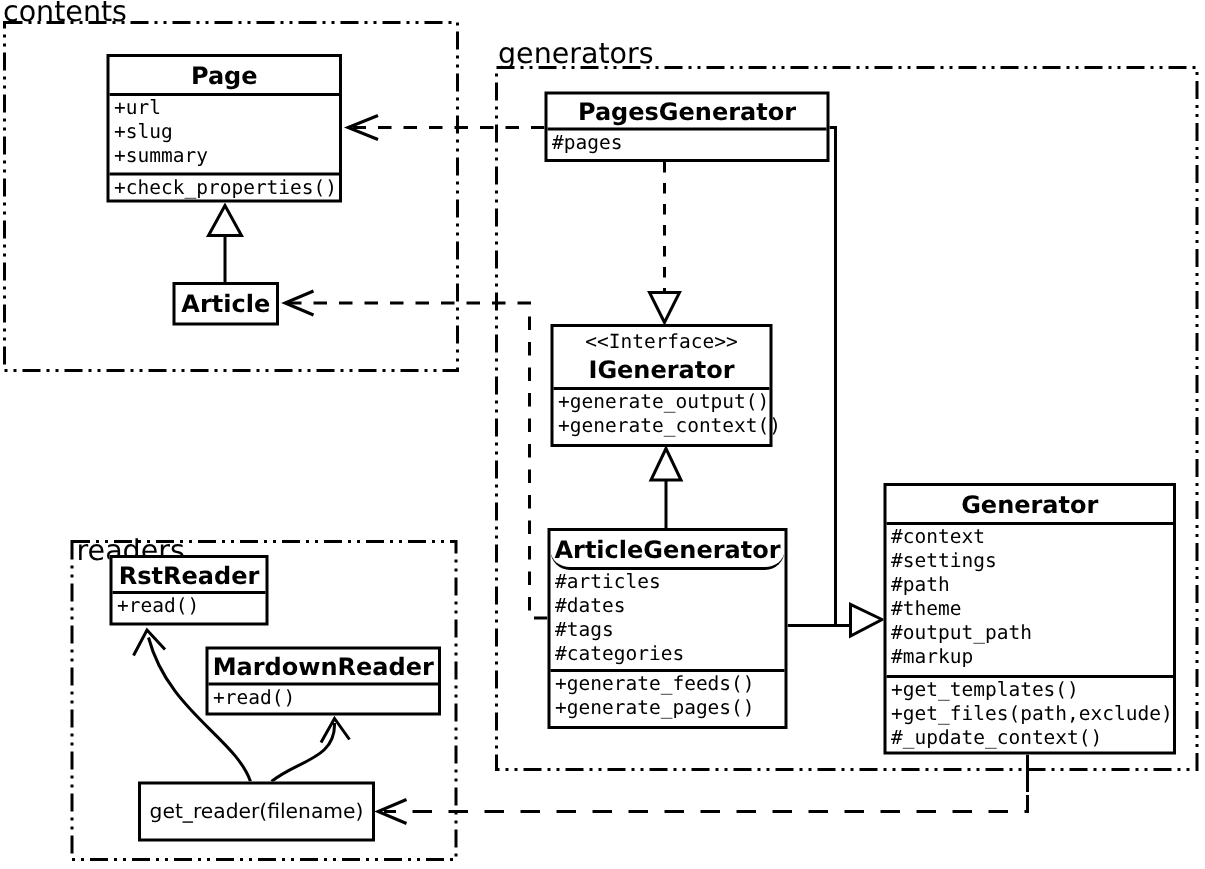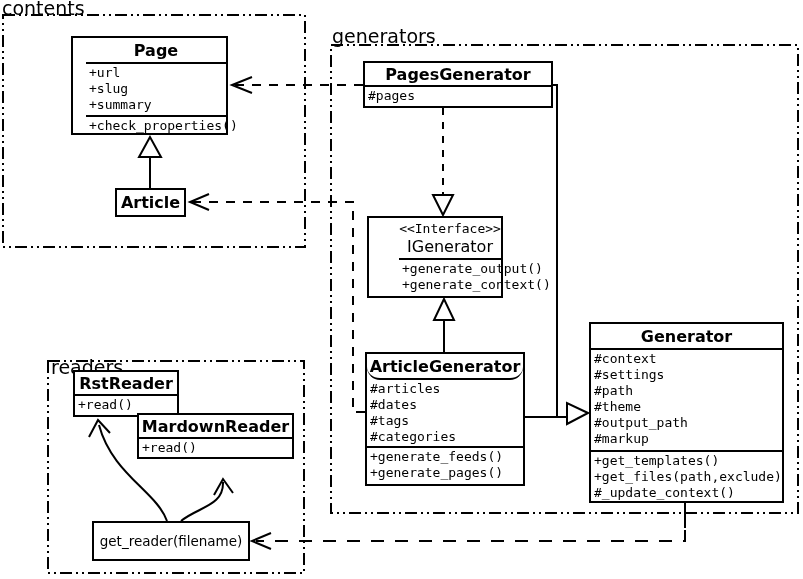--- a/index.html
+++ b/index.html
@@ -7,21 +7,21 @@
           font-family:"DejaVu Sans","Liberation Sans",sans-serif;color:#000;overflow:hidden;}
   #wires{position:absolute;left:0;top:0;width:803px;height:579px;}
   .pkg-label{position:absolute;font-size:19px;line-height:15px;color:#000;white-space:nowrap;}
   .uml-class{position:absolute;border:2px solid #000;background:#fff;box-sizing:border-box;}
   .uml-title{display:flex;align-items:center;justify-content:center;font-weight:bold;
              font-size:16px;border-bottom:2px solid #000;box-sizing:border-box;white-space:nowrap;}
   .uml-title.no-div{border-bottom:none;height:100%;}
   .uml-header{display:flex;flex-direction:column;align-items:center;justify-content:center;
               border-bottom:2px solid #000;box-sizing:border-box;}
   .uml-stereotype{font-family:"DejaVu Sans Mono","Liberation Mono",monospace;font-size:13px;line-height:17px;}
-  .uml-header .uml-name{font-weight:normal;font-size:16px;line-height:20px;}
+  .uml-header .uml-name{font-weight:bold;font-size:16px;line-height:20px;}
   .uml-section{padding:1px 3px 2px 3px;box-sizing:border-box;}
   .uml-section + .uml-section{border-top:2px solid #000;}
   .uml-member{font-family:"DejaVu Sans Mono","Liberation Mono",monospace;
               font-size:13px;line-height:16px;white-space:nowrap;}
   .plain-box{position:absolute;border:2px solid #000;background:#fff;box-sizing:border-box;
              display:flex;align-items:center;justify-content:center;font-size:13.5px;white-space:nowrap;}
 </style>
 </head>
 <body>
 
@@ -78,21 +78,21 @@
     <g>
       <path d="M 181 521 C 198 507, 224 506, 223 482" fill="none" stroke="#000" stroke-width="2"></path>
       <polyline points="214,495 223,479 233,493" fill="none" stroke="#000" stroke-width="2"></polyline>
     </g>
   </svg>
 
   <div class="pkg-label" style="left:2px;top:1px;">contents</div>
   <div class="pkg-label" style="left:332px;top:29px;text-align:right;">generators</div>
   <div class="pkg-label" style="left:51px;top:360px;">readers</div>
 
-  <div class="uml-class" style="left:71px;top:36px;width:157px;height:99px;padding-left:13px;">
+  <div class="uml-class" style="left:71px;top:36px;width:157px;height:99px;">
     <div class="uml-title" style="height:26px;">Page</div>
     <div class="uml-section" style="height:51px;">
       <div class="uml-member">+url</div>
       <div class="uml-member">+slug</div>
       <div class="uml-member">+summary</div>
     </div>
     <div class="uml-section">
       <div class="uml-member">+check_properties()</div>
     </div>
   </div>
@@ -101,21 +101,21 @@
     <div class="uml-title no-div">Article</div>
   </div>
 
   <div class="uml-class" style="left:363px;top:61px;width:190px;height:47px;">
     <div class="uml-title" style="height:24px;">PagesGenerator</div>
     <div class="uml-section">
       <div class="uml-member">#pages</div>
     </div>
   </div>
 
-  <div class="uml-class" style="left:367px;top:216px;width:136px;height:82px;padding-left:30px;">
+  <div class="uml-class" style="left:367px;top:216px;width:148px;height:82px;">
     <div class="uml-header" style="height:42px;">
       <div class="uml-stereotype">&lt;&lt;Interface&gt;&gt;</div>
       <div class="uml-name">IGenerator</div>
     </div>
     <div class="uml-section">
       <div class="uml-member">+generate_output()</div>
       <div class="uml-member">+generate_context()</div>
     </div>
   </div>
 
@@ -150,21 +150,21 @@
     </div>
   </div>
 
   <div class="uml-class" style="left:73px;top:370px;width:106px;height:47px;">
     <div class="uml-title" style="height:24px;">RstReader</div>
     <div class="uml-section">
       <div class="uml-member">+read()</div>
     </div>
   </div>
 
-  <div class="uml-class" style="left:137px;top:413px;width:157px;height:46px;">
+  <div class="uml-class" style="left:137px;top:431px;width:157px;height:46px;">
     <div class="uml-title" style="height:24px;">MardownReader</div>
     <div class="uml-section">
       <div class="uml-member">+read()</div>
     </div>
   </div>
 
   <div class="plain-box" style="left:92px;top:521px;width:158px;height:40px;">
     <span>get_reader(filename)</span>
   </div>
 

